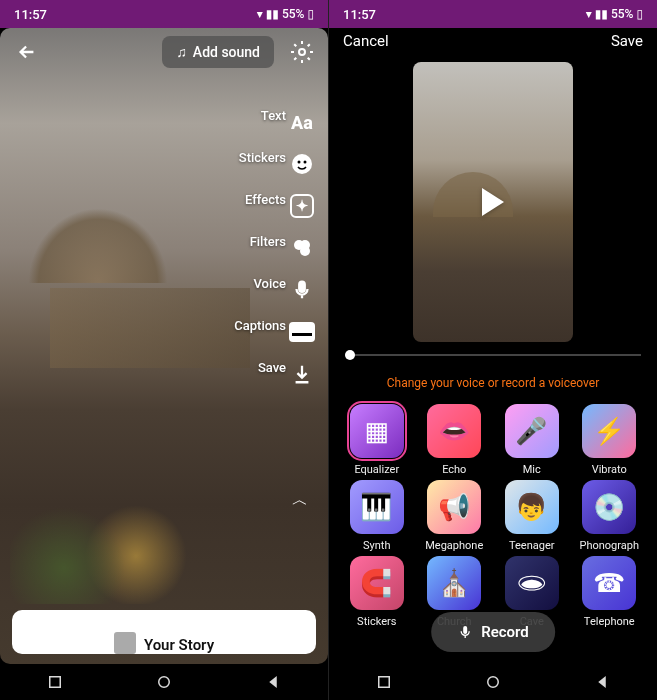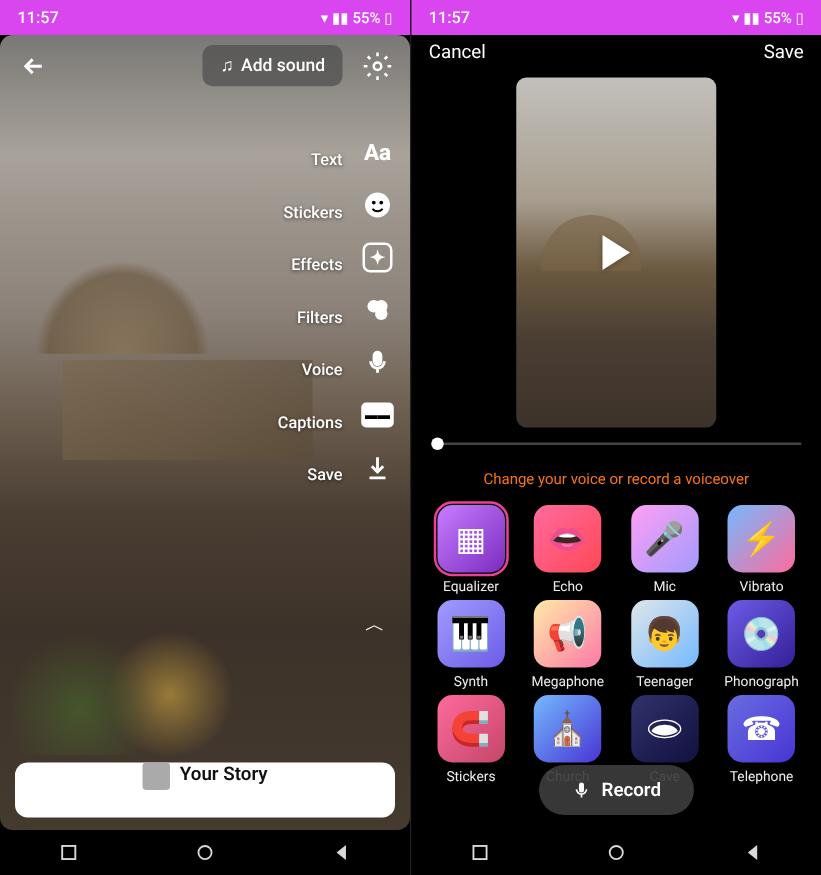--- a/index.html
+++ b/index.html
@@ -1,39 +1,39 @@
 <!DOCTYPE html>
 <html><head>
 <meta charset="utf-8">
 <style>
 *{margin:0;padding:0;box-sizing:border-box;font-family:-apple-system,Roboto,sans-serif}
 body{background:#222;width:657px;height:700px;display:flex;gap:1px}
 .phone{width:328px;height:700px;background:#000;position:relative;overflow:hidden;color:#fff}
-.status{height:28px;display:flex;justify-content:space-between;align-items:center;padding:0 14px;font-size:13px;font-weight:500;background:#d946ef}
+.status{height:28px;display:flex;justify-content:space-between;align-items:center;padding:0 14px;font-size:13px;font-weight:500;background:#701a75}
 .st-right{display:flex;align-items:center;gap:3px;font-size:12px}
 .navbar{position:absolute;bottom:0;left:0;right:0;height:36px;background:#000;display:flex;justify-content:space-around;align-items:center}
 .navbar svg{width:18px;height:18px;opacity:.85}
 
 
 .p1-bg{position:absolute;top:28px;left:0;right:0;bottom:36px;background:linear-gradient(180deg,#7a7876 0%,#a8a29a 15%,#8b8178 35%,#6b5d4e 48%,#4a3e33 60%,#3d3229 75%,#453a2e 100%);border-radius:10px}
 .dome{position:absolute;left:28px;top:180px;width:140px;height:75px;background:radial-gradient(ellipse at 50% 100%,#8a7355 0%,#6b5940 60%,transparent 70%);border-radius:70px 70px 0 0;opacity:.7}
 .bldg{position:absolute;left:50px;top:260px;width:200px;height:80px;background:linear-gradient(90deg,#7a6548 0%,#6b5940 50%,#5a4a35 100%);opacity:.5}
 .plants{position:absolute;left:10px;bottom:60px;width:180px;height:120px;background:radial-gradient(circle at 30% 70%,#4a6b2e 0%,transparent 40%),radial-gradient(circle at 70% 60%,#d4a843 0%,transparent 35%);opacity:.6}
 .topbar{position:absolute;top:36px;left:0;right:0;display:flex;align-items:center;padding:0 12px;gap:8px}
 .back{width:30px;height:30px;display:flex;align-items:center;justify-content:center}
 .sound-btn{margin-left:auto;background:rgba(80,80,80,.75);padding:8px 14px;border-radius:8px;font-size:14px;font-weight:500;display:flex;align-items:center;gap:6px}
 .gear{width:28px;height:28px;display:flex;align-items:center;justify-content:center;margin-left:6px}
 .tools{position:absolute;right:12px;top:108px;display:flex;flex-direction:column;gap:14px}
-.tool{display:flex;align-items:flex-end;justify-content:flex-end;gap:14px}
+.tool{display:flex;align-items:flex-start;justify-content:flex-end;gap:2px}
 .tool-label{font-size:13px;font-weight:500;text-shadow:0 1px 3px rgba(0,0,0,.6)}
 .tool-icon{width:28px;height:28px;display:flex;align-items:center;justify-content:center;font-size:16px;font-weight:700}
 .tool-box{width:24px;height:24px;border:2.5px solid #fff;border-radius:6px;display:flex;align-items:center;justify-content:center;font-size:15px;font-weight:900}
 .chevron{position:absolute;right:20px;top:490px;font-size:16px}
 .bottom{position:absolute;bottom:46px;left:12px;right:12px;display:flex;gap:10px}
-.btn{flex:1;height:44px;border-radius:10px;display:flex;align-items:flex-start;justify-content:center;font-size:15px;font-weight:600}
+.btn{flex:1;height:44px;border-radius:10px;display:flex;align-items:flex-end;justify-content:center;font-size:15px;font-weight:600}
 .btn-story{background:#fff;color:#111}
 .btn-story .sq{width:22px;height:22px;background:#aaa;border-radius:3px;margin-right:8px}
 .btn-next{background:#ea2d5a;color:#fff}
 
 
 .p2-top{position:absolute;top:32px;left:0;right:0;display:flex;justify-content:space-between;padding:0 14px;font-size:15px}
 .preview{position:absolute;top:62px;left:50%;transform:translateX(-50%);width:160px;height:280px;border-radius:8px;background:linear-gradient(180deg,#c2c0bb 0%,#a89e8f 35%,#6b5940 55%,#4a3e33 75%,#3d3229 100%);overflow:hidden}
 .preview .pdome{position:absolute;left:20px;top:110px;width:80px;height:45px;background:#7a6548;border-radius:40px 40px 0 0;opacity:.6}
 .play{position:absolute;left:50%;top:50%;transform:translate(-50%,-50%);width:0;height:0;border-left:22px solid #fff;border-top:14px solid transparent;border-bottom:14px solid transparent;filter:drop-shadow(0 1px 2px rgba(0,0,0,.3))}
 .slider{position:absolute;top:354px;left:16px;right:16px;height:2px;background:#444}

